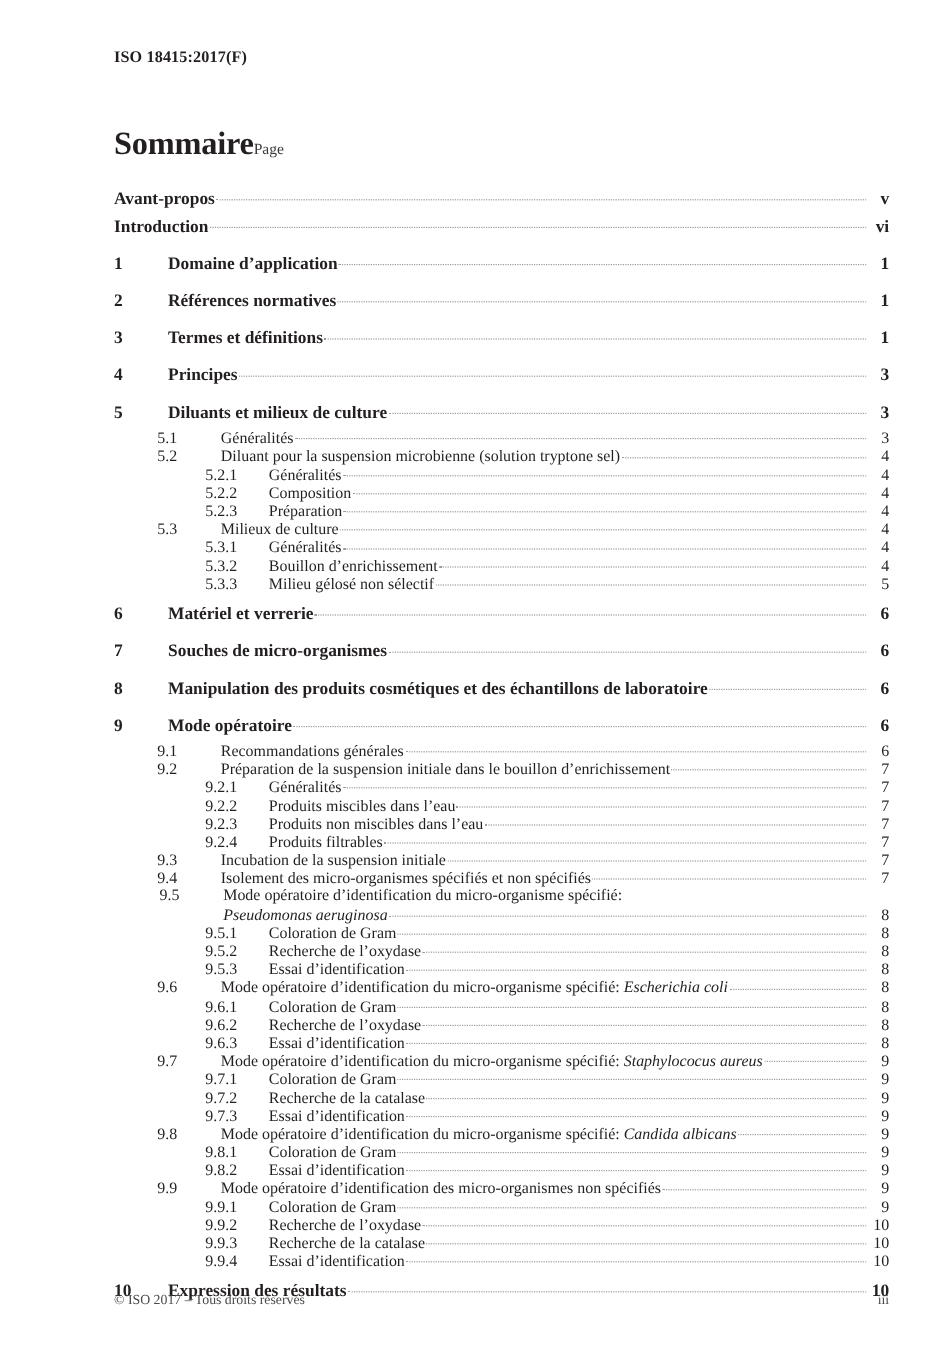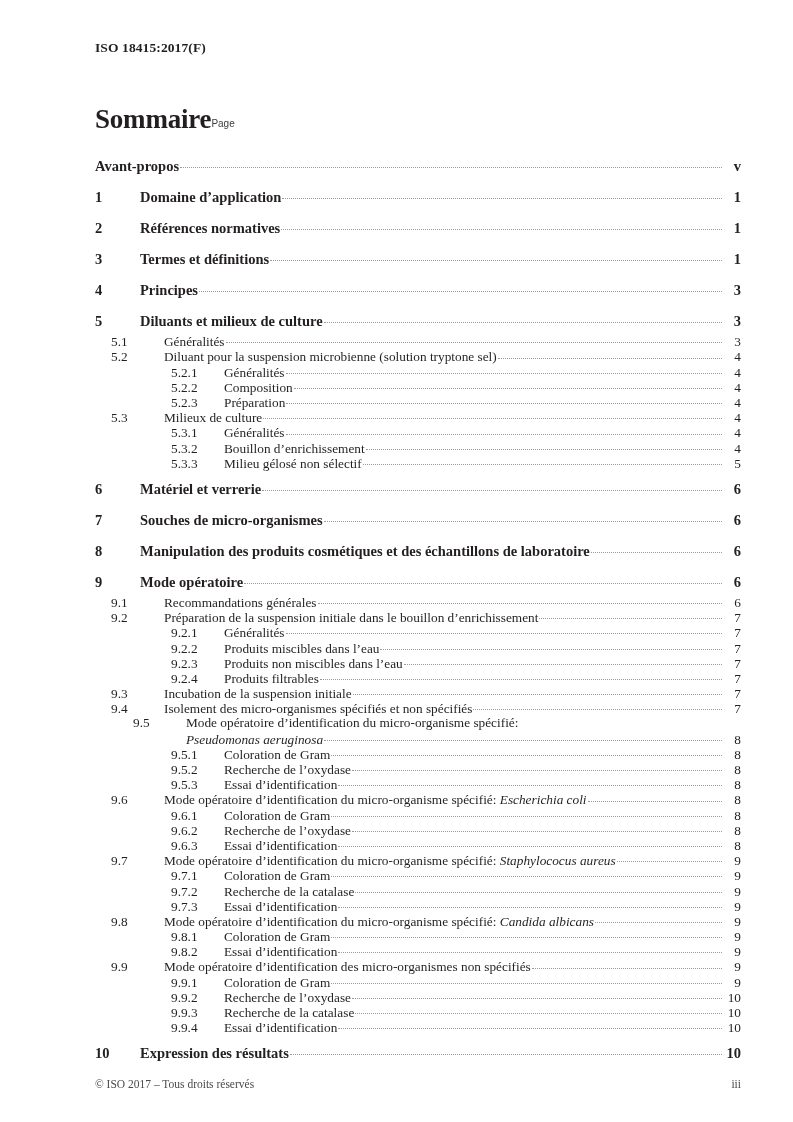--- a/index.html
+++ b/index.html
@@ -42,22 +42,22 @@
   }
   .toc-title {
     font-family: "Liberation Serif", "DejaVu Serif", serif;
     font-weight: bold;
     font-size: 27px;
     line-height: 30px;
     letter-spacing: -0.2px;
     color: #231f20;
   }
   .page-word {
-    font-family: Liberation Sans, sans-serif;
-    font-size: 10px;
+    font-family: Liberation Serif, serif;
+    font-size: 13px;
     line-height: 14px;
     color: #3b3b3b;
     padding-bottom: 3px;
   }
 
   
   .toc {
     position: absolute;
     top: 155px;
     left: 95px;
@@ -122,21 +122,21 @@
   .row-l1 .num { width: 45px; }
   .row-l1 .pg  { width: 18px; }
 
   
   .row-l2 {
     font-weight: normal;
     font-size: 13.3px;
     line-height: 15.2px;
     height: 15.2px;
   }
-  .row-l2 .num { width: 53px; margin-left: 16px; }
+  .row-l2 .num { width: 53px; margin-left: 36px; }
   .row-l2 .pg  { width: 18px; }
 
   
   .row-l3 {
     font-weight: normal;
     font-size: 13.3px;
     line-height: 15.2px;
     height: 15.2px;
   }
   .row-l3 .num { width: 53px; margin-left: 76px; }
@@ -191,20 +191,25 @@
     <div class="toc-title">Sommaire</div>
     <div class="page-word">Page</div>
   </div>
 
   <div class="toc" id="toc-container">
       <div class="toc-row row-front">
         <span class="lbl">Avant-propos</span>
         <span class="leader"></span>
         <span class="pg">v</span>
       </div>
+      <div class="toc-row row-front">
+        <span class="lbl">Introduction</span>
+        <span class="leader"></span>
+        <span class="pg">vi</span>
+      </div>
       <div class="toc-row row-l1">
         <span class="num">1</span>
         <span class="lbl">Domaine d’application</span>
         <span class="leader"></span>
         <span class="pg">1</span>
       </div>
       <div class="toc-row row-l1">
         <span class="num">2</span>
         <span class="lbl">Références normatives</span>
         <span class="leader"></span>

